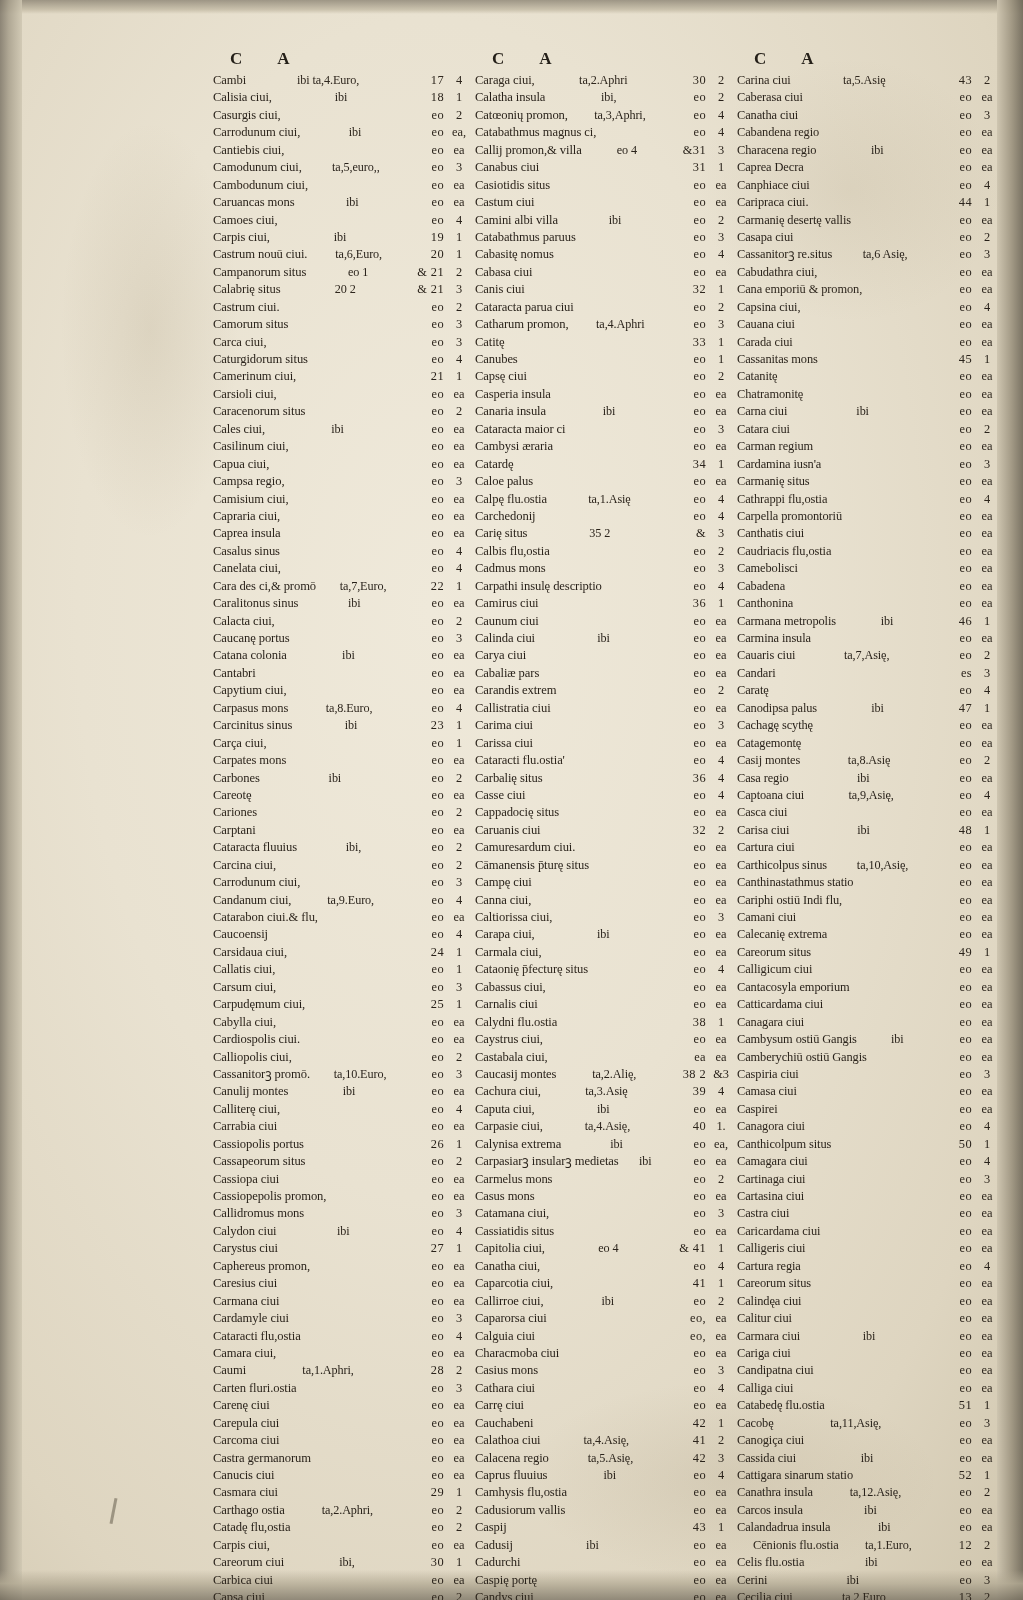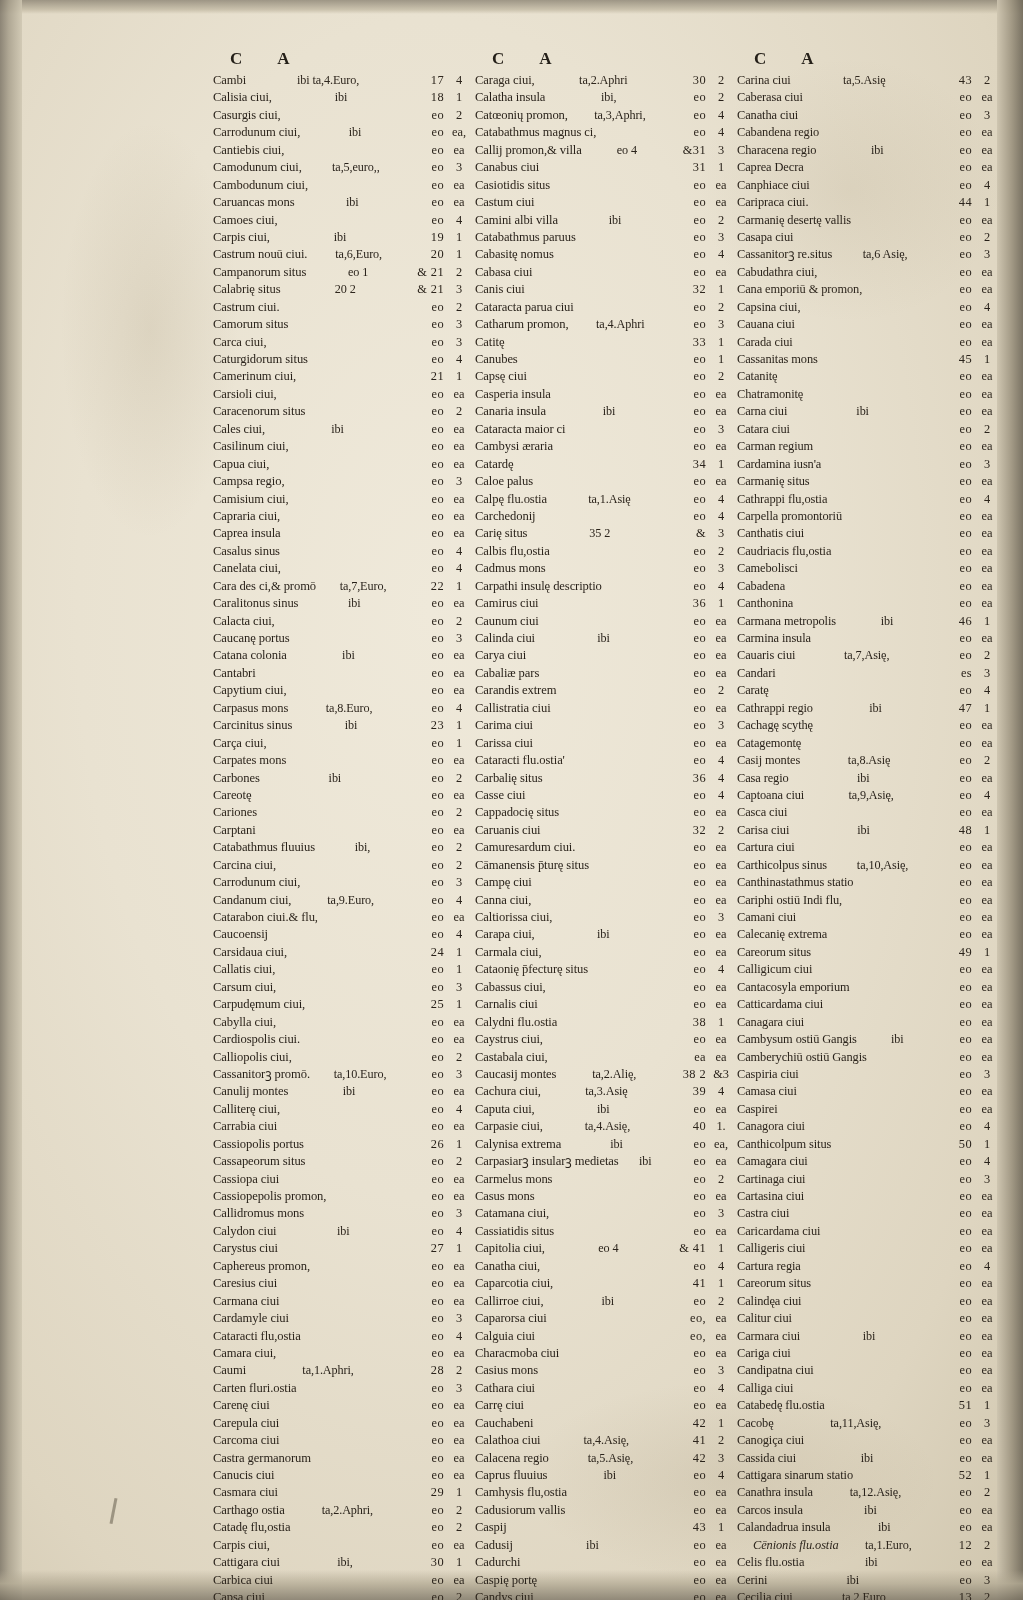--- a/index.html
+++ b/index.html
@@ -102,21 +102,21 @@
     text-align: right;
     font-size: 12.4px;
     letter-spacing: .4px;
   }
   .r-sub {
     flex: 0 0 30px;
     text-align: center;
     font-size: 12.4px;
   }
   
-  .row.indent .r-name { padding-left: 17px; font-style: italic; }
+  .row.indent .r-name { padding-left: 17px; }
 
   
   .row:nth-child(3n+1) { color: #2e261d; }
   .row:nth-child(4n+2) { color: #261f18; }
 
   
   #margin-mark {
     position: absolute;
     left: 112px; top: 1498px;
     width: 3px; height: 26px;
@@ -405,21 +405,21 @@
             <span class="r-num">eo</span>
             <span class="r-sub">2</span>
           </div>
           <div class="row">
             <span class="r-name">Carptani</span>
             <span class="r-ref"></span>
             <span class="r-num">eo</span>
             <span class="r-sub">ea</span>
           </div>
           <div class="row">
-            <span class="r-name">Catabathmus fluuius</span>
+            <span class="r-name">Cataracta fluuius</span>
             <span class="r-ref">ibi,</span>
             <span class="r-num">eo</span>
             <span class="r-sub">2</span>
           </div>
           <div class="row">
             <span class="r-name">Carcina ciui,</span>
             <span class="r-ref"></span>
             <span class="r-num">eo</span>
             <span class="r-sub">2</span>
           </div>
@@ -651,21 +651,21 @@
             <span class="r-num">eo</span>
             <span class="r-sub">2</span>
           </div>
           <div class="row">
             <span class="r-name">Carpis ciui,</span>
             <span class="r-ref"></span>
             <span class="r-num">eo</span>
             <span class="r-sub">ea</span>
           </div>
           <div class="row">
-            <span class="r-name">Cattigara ciui</span>
+            <span class="r-name">Careorum ciui</span>
             <span class="r-ref">ibi,</span>
             <span class="r-num">30</span>
             <span class="r-sub">1</span>
           </div>
           <div class="row">
             <span class="r-name">Carbica ciui</span>
             <span class="r-ref"></span>
             <span class="r-num">eo</span>
             <span class="r-sub">ea</span>
           </div>
@@ -1431,21 +1431,21 @@
             <span class="r-num">es</span>
             <span class="r-sub">3</span>
           </div>
           <div class="row">
             <span class="r-name">Caratę</span>
             <span class="r-ref"></span>
             <span class="r-num">eo</span>
             <span class="r-sub">4</span>
           </div>
           <div class="row">
-            <span class="r-name">Cathrappi regio</span>
+            <span class="r-name">Canodipsa palus</span>
             <span class="r-ref">ibi</span>
             <span class="r-num">47</span>
             <span class="r-sub">1</span>
           </div>
           <div class="row">
             <span class="r-name">Cachagę scythę</span>
             <span class="r-ref"></span>
             <span class="r-num">eo</span>
             <span class="r-sub">ea</span>
           </div>

